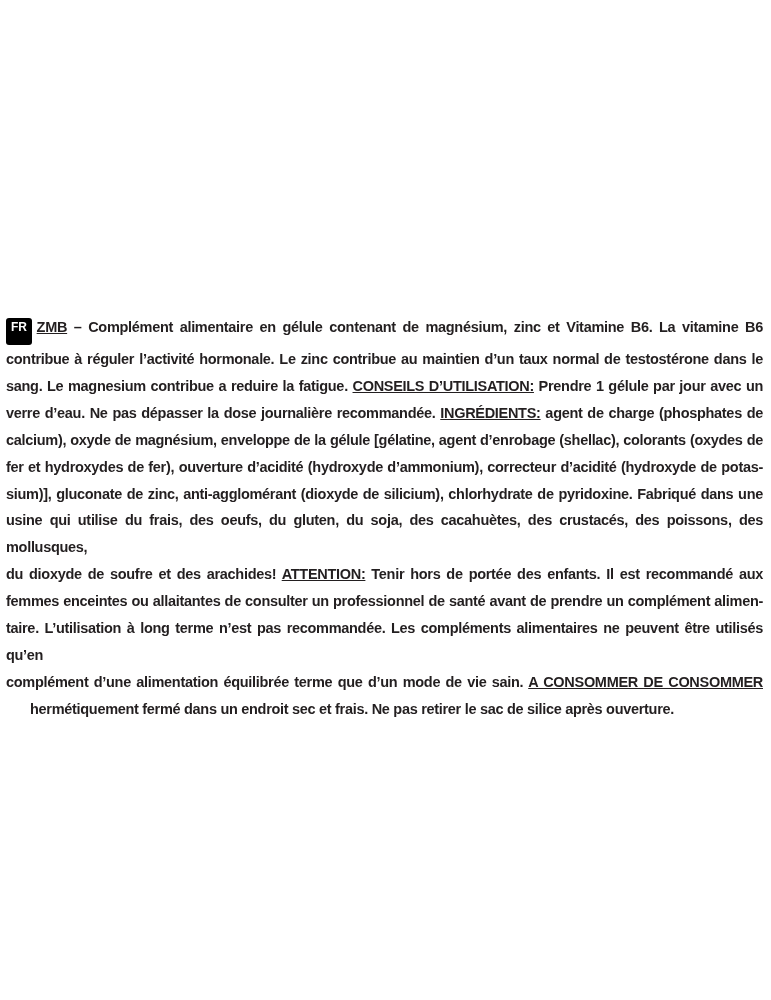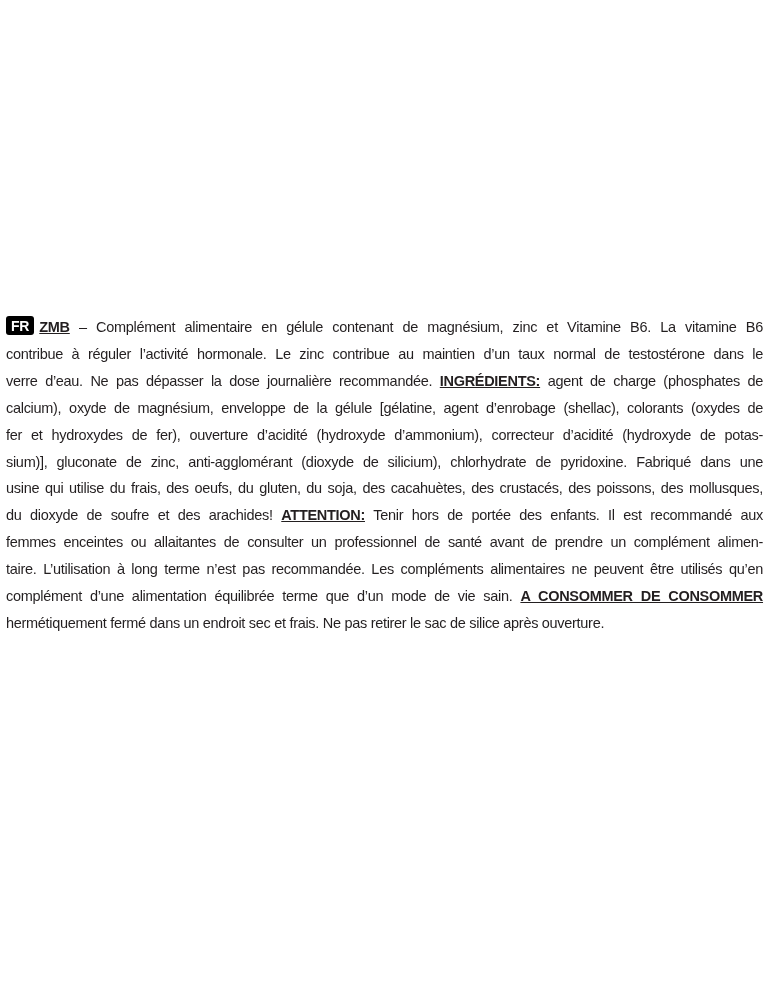--- a/index.html
+++ b/index.html
@@ -34,46 +34,48 @@
   }
   .line {
     line-height: 26.9px;
     text-align: justify;
     text-align-last: justify;
     -moz-text-align-last: justify;
     white-space: normal;
   }
   .line.align-last-left {
     text-align-last: left;
+    margin-left: 24px;
     -moz-text-align-last: left;
   }
-  .seg { font-weight: 400; }
+  .seg { font-weight: 700; }
   .seg.bold { font-weight: 700; text-decoration: underline; }
   .lang-badge {
     display: inline-block;
     background: var(--badge-bg);
     color: var(--badge-text);
     font-weight: 700;
-    font-size: 14px;
+    font-size: 12px;
     line-height: 1;
-    padding: 3px 5px 2px 5px;
+    padding: 3px 5px 12px 5px;
     border-radius: 3px;
     margin-right: 5px;
     letter-spacing: -0.2px;
     position: relative;
     top: -1px;
   }
 </style>
 </head>
 <body>
 
 <div class="page">
   <div class="label-block" id="label-block">
       <div class="line"><span class="lang-badge">FR</span><span class="seg bold">ZMB</span><span class="seg"> – Complément alimentaire en gélule contenant de magnésium, zinc et Vitamine B6. La vitamine B6</span></div>
       <div class="line"><span class="seg">contribue à réguler l’activité hormonale. Le zinc contribue au maintien d’un taux normal de testostérone dans le</span></div>
+      <div class="line"><span class="seg">sang. Le magnesium contribue a reduire la fatigue. </span><span class="seg bold">CONSEILS D’UTILISATION:</span><span class="seg"> Prendre 1 gélule par jour avec un</span></div>
       <div class="line"><span class="seg">verre d’eau. Ne pas dépasser la dose journalière recommandée. </span><span class="seg bold">INGRÉDIENTS:</span><span class="seg"> agent de charge (phosphates de</span></div>
       <div class="line"><span class="seg">calcium), oxyde de magnésium, enveloppe de la gélule [gélatine, agent d’enrobage (shellac), colorants (oxydes de</span></div>
       <div class="line"><span class="seg">fer et hydroxydes de fer), ouverture d’acidité (hydroxyde d’ammonium), correcteur d’acidité (hydroxyde de potas-</span></div>
       <div class="line"><span class="seg">sium)], gluconate de zinc, anti-agglomérant (dioxyde de silicium), chlorhydrate de pyridoxine. Fabriqué dans une</span></div>
       <div class="line"><span class="seg">usine qui utilise du frais, des oeufs, du gluten, du soja, des cacahuètes, des crustacés, des poissons, des mollusques,</span></div>
       <div class="line"><span class="seg">du dioxyde de soufre et des arachides! </span><span class="seg bold">ATTENTION:</span><span class="seg"> Tenir hors de portée des enfants. Il est recommandé aux</span></div>
       <div class="line"><span class="seg">femmes enceintes ou allaitantes de consulter un professionnel de santé avant de prendre un complément alimen-</span></div>
       <div class="line"><span class="seg">taire. L’utilisation à long terme n’est pas recommandée. Les compléments alimentaires ne peuvent être utilisés qu’en</span></div>
       <div class="line"><span class="seg">complément d’une alimentation équilibrée terme que d’un mode de vie sain. </span><span class="seg bold">A CONSOMMER DE CONSOMMER</span></div>
       <div class="line align-last-left"><span class="seg">hermétiquement fermé dans un endroit sec et frais. Ne pas retirer le sac de silice après ouverture.</span></div>

